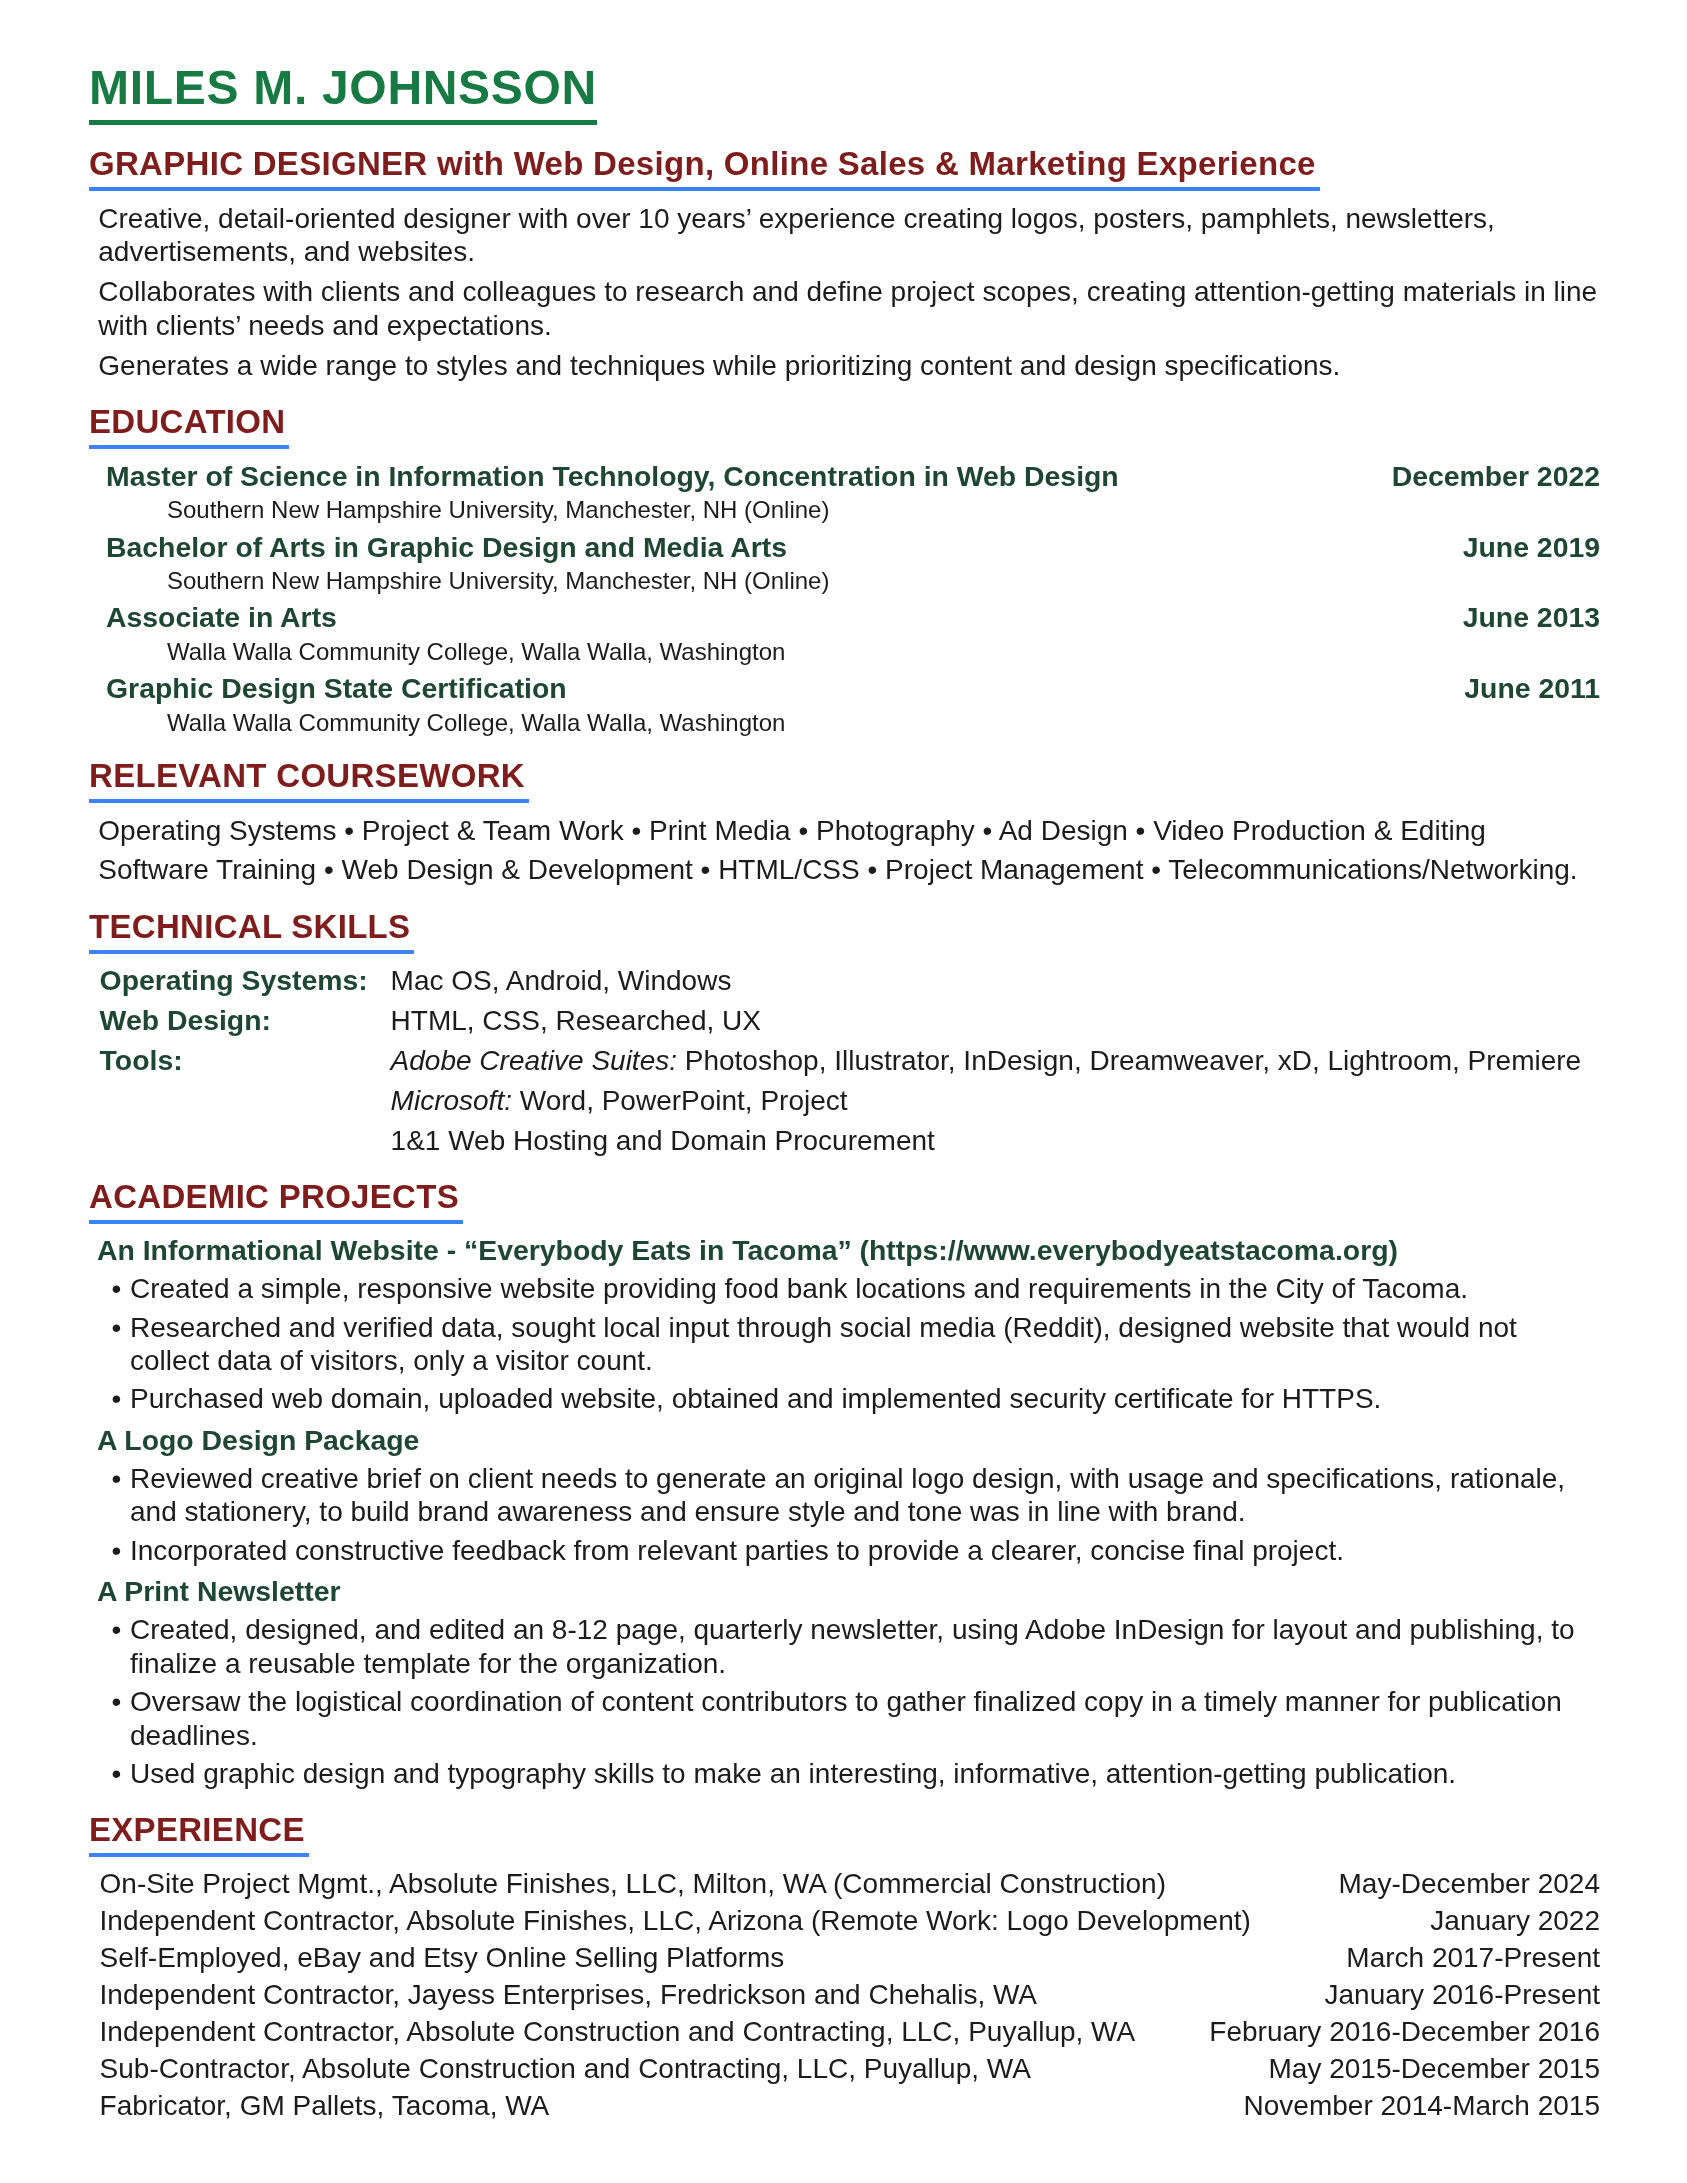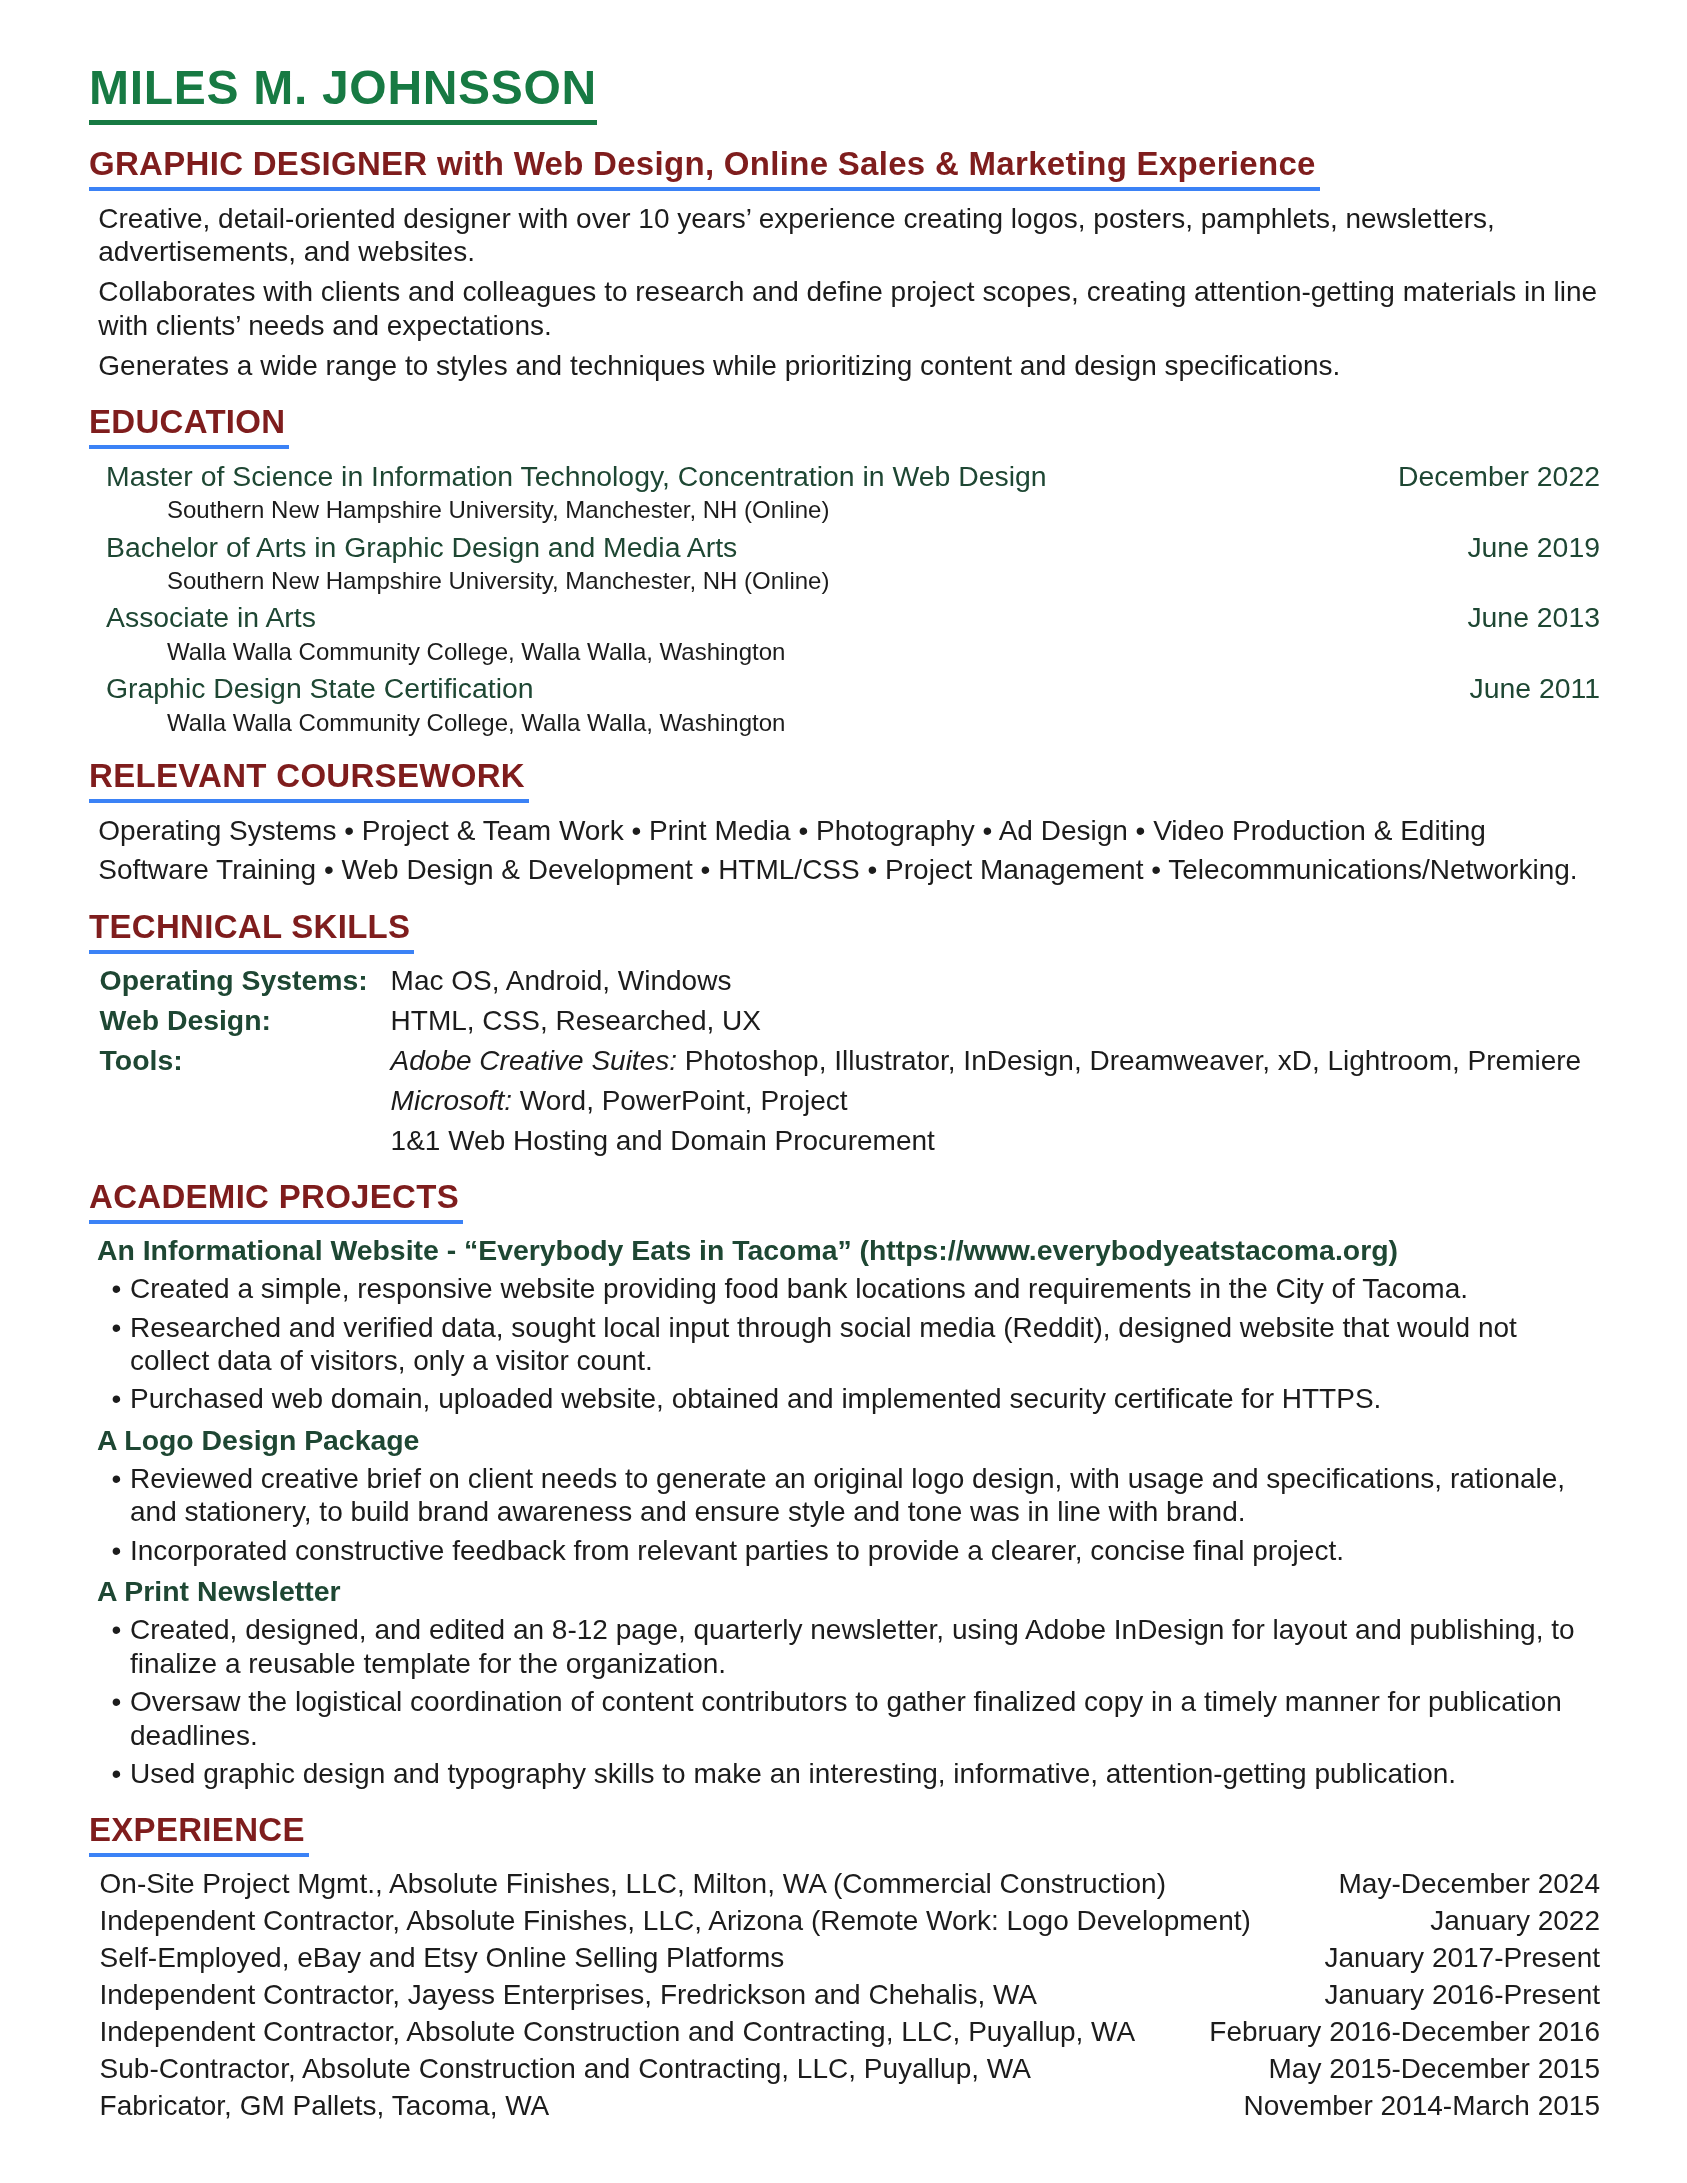--- a/index.html
+++ b/index.html
@@ -37,21 +37,21 @@
     color: #7f1d1d; line-height: 1.05;
     border-bottom: 4px solid #3b82f6;
     padding-bottom: 5.3px; padding-right: 4px;
   }
   
   .summary p { font-size: 28px; line-height: 1.2; margin: 0 0 6.6px 0; padding-left: 9.3px; }
   
   .edu-row {
     display: flex; align-items: baseline;
     padding-left: 17px;
-    font-size: 28.4px; font-weight: normal; color: #1e4733;
+    font-size: 28.4px; font-weight: bold; color: #1e4733;
     line-height: 1.15;
   }
   .edu-date { margin-left: auto; padding-left: 26.5px; white-space: nowrap; text-align: right; }
   .edu-school {
     font-size: 24px; color: #1c1c1c;
     padding-left: 78px; line-height: 1.15;
     margin: 4px 0 6.6px 0;
   }
   
   .coursework p { font-size: 28px; line-height: 1.22; margin: 0 0 5.3px 0; padding-left: 9.3px; }
@@ -204,21 +204,21 @@
     <div class="exp-row">
       <span>On-Site Project Mgmt., Absolute Finishes, LLC, Milton, WA (Commercial Construction)</span>
       <span class="exp-date">May-December 2024</span>
     </div>
     <div class="exp-row">
       <span>Independent Contractor, Absolute Finishes, LLC, Arizona (Remote Work: Logo Development)</span>
       <span class="exp-date">January 2022</span>
     </div>
     <div class="exp-row">
       <span>Self-Employed, eBay and Etsy Online Selling Platforms</span>
-      <span class="exp-date">January 2017-Present</span>
+      <span class="exp-date">March 2017-Present</span>
     </div>
     <div class="exp-row">
       <span>Independent Contractor, Jayess Enterprises, Fredrickson and Chehalis, WA</span>
       <span class="exp-date">January 2016-Present</span>
     </div>
     <div class="exp-row">
       <span>Independent Contractor, Absolute Construction and Contracting, LLC, Puyallup, WA</span>
       <span class="exp-date">February 2016-December 2016</span>
     </div>
     <div class="exp-row">

